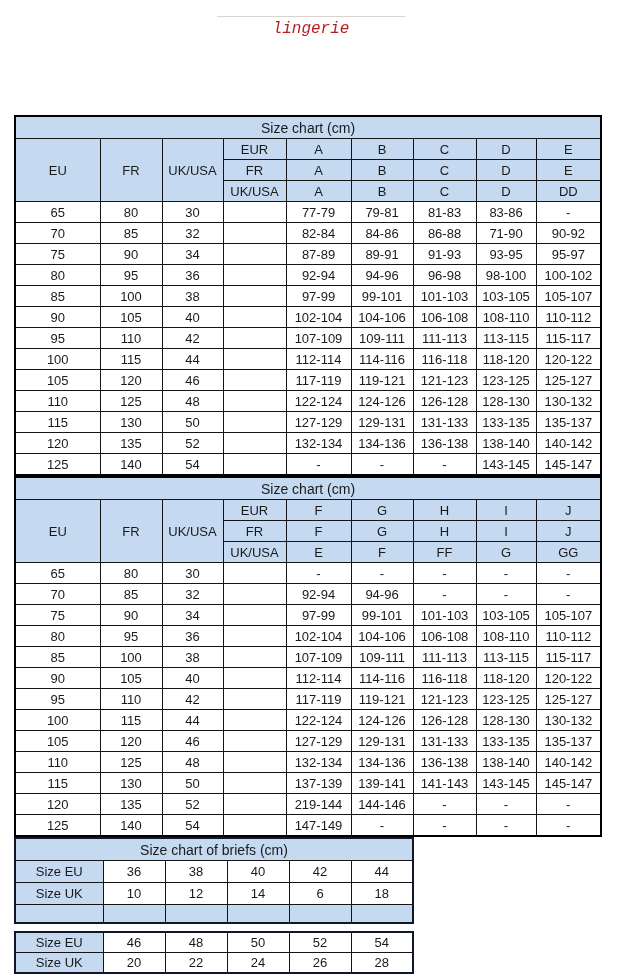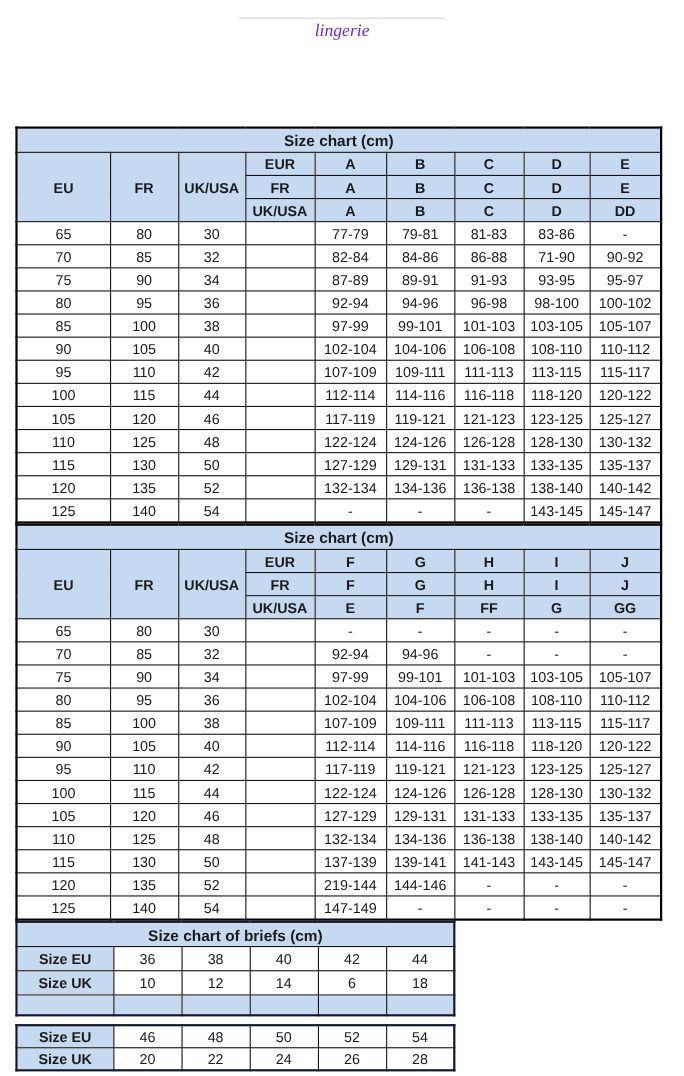--- a/index.html
+++ b/index.html
@@ -13,31 +13,31 @@
   .logo-wrap { height:100px; padding-top:15px; text-align:center; }
   .brand-line { line-height:52px; white-space:nowrap; }
   .brand {
     font-family:"Liberation Serif", serif; font-weight:bold;
     font-size:44px; letter-spacing:4px; color:#8a7b68;
   }
   .reg { font-family:"Liberation Serif", serif; font-size:11px; color:#8a7b68;
          vertical-align:28px; margin-left:2px; }
   .logo-rule { width:188px; height:1px; background:#d9d5ce; margin:1px auto 3px auto; }
   .tagline {
-    font-family:Liberation Serif, serif; font-style:italic;
-    font-size:16px; color:#6d28d9;
+    font-family:Liberation Mono, monospace; font-style:italic;
+    font-size:16px; color:#b91c1c;
   }
 
   
   table { border-collapse:collapse; table-layout:fixed; margin-left:14px; }
   th, td {
     border:1px solid #151515; text-align:center; vertical-align:middle;
     padding:0; font-size:13px; overflow:hidden; white-space:nowrap;
   }
-  .hd { background:#c5d9f1; font-weight:bold;margin-left:44px; }
+  .hd { background:#c5d9f1; font-weight:normal;margin-left:44px; }
   td { background:#ffffff; font-weight:normal; }
 
   
   .size-table { width:586px; border:2px solid #000; }
   .size-table th, .size-table td { height:20px; }
   .size-table .title-cell { height:21px; font-size:14px; }
 
   
   .briefs-table { width:398px; border:2px solid #0f172a; }
   .briefs-table th, .briefs-table td { height:21px; }

